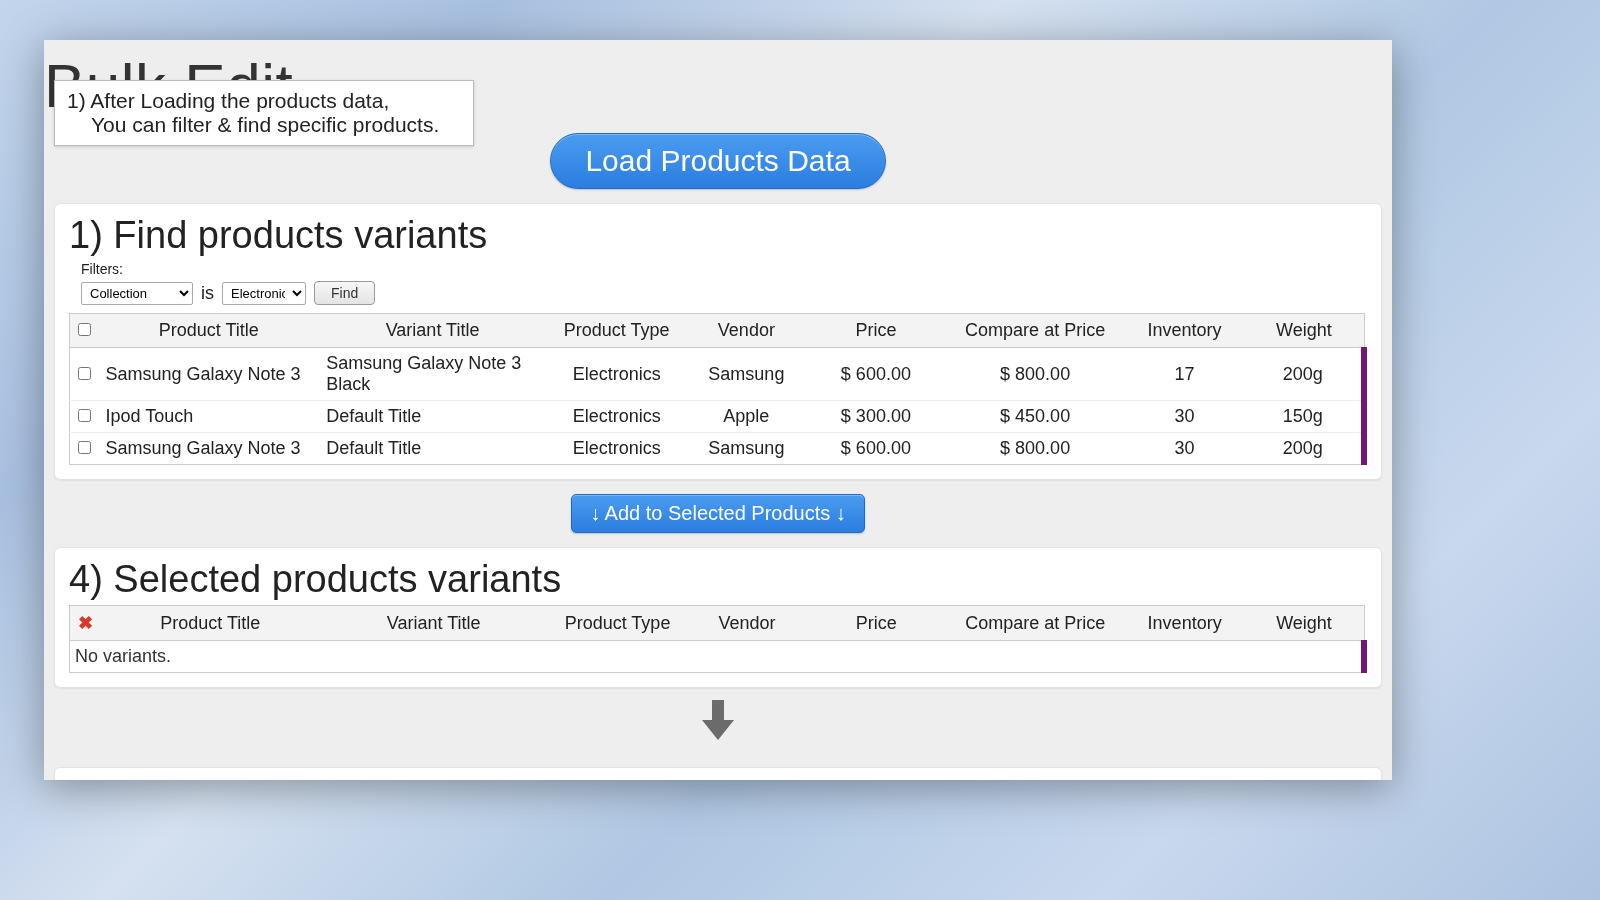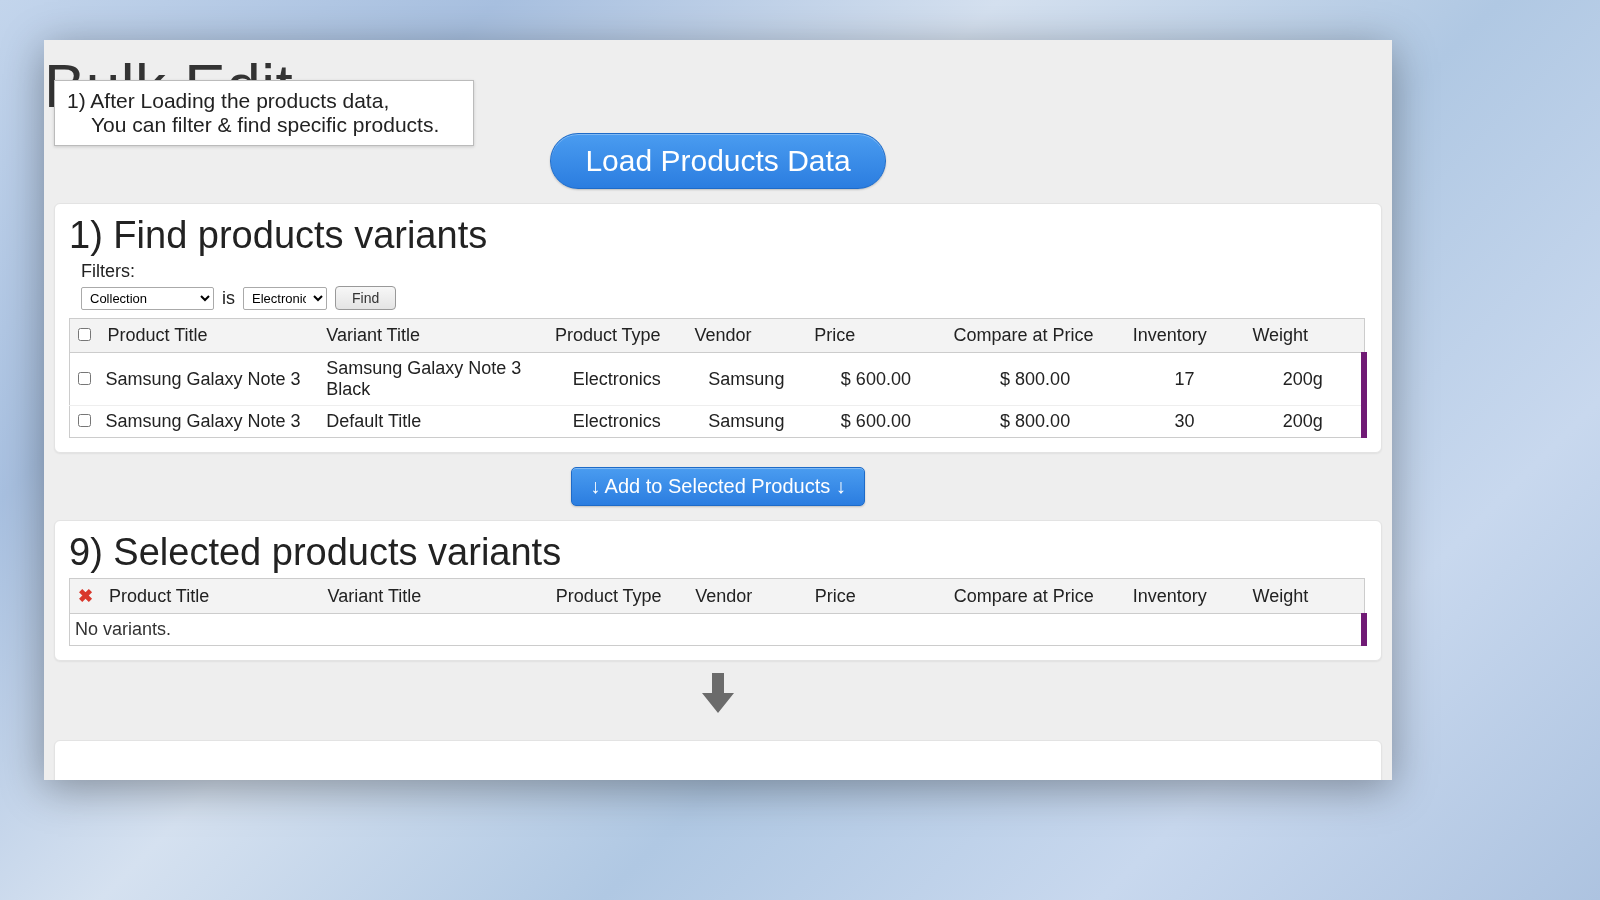--- a/index.html
+++ b/index.html
@@ -66,40 +66,40 @@
     padding: 6px 14px 14px 14px;
     box-shadow: 0 1px 2px rgba(0,0,0,0.06);
   }
   .panel h2 {
     font-size: 38px;
     font-weight: 300;
     color: #222;
     margin: 4px 0 4px 0;
   }
   .filters-label {
-    font-size: 18px;
+    font-size: 14px;
     color: #222;
     margin-left: 12px;
     margin-bottom: 4px;
   }
   .filter-row {
     display: flex;
     align-items: center;
     gap: 8px;
     margin-left: 12px;
     margin-bottom: 8px;
   }
   select {
     font-size: 13px;
     padding: 2px 4px;
     border: 1px solid #aaa;
     background: #fff;
     border-radius: 2px;
   }
-  select.filter-field { width: 133px; }
+  select.filter-field { width: 112px; }
   select.filter-value { width: 84px; }
   .is-text { font-size: 18px; color:#222; font-weight:300; }
   .btn-find {
     font-size: 14px;
     padding: 3px 16px;
     background: linear-gradient(to bottom, #f7f7f7, #e4e4e4);
     border: 1px solid #999;
     border-radius: 4px;
     color: #333;
     cursor: pointer;
@@ -109,21 +109,21 @@
     border-collapse: collapse;
     font-size: 18px;
     color: #222;
   }
   thead th {
     background: #f3f3f3;
     border-top: 1px solid #ccc;
     border-bottom: 1px solid #ccc;
     font-weight: 400;
     padding: 6px 8px;
-    text-align: left;
+    text-align: center;
   }
   thead th:first-child { border-left: 1px solid #ccc; }
   thead th:last-child { border-right: 1px solid #ccc; }
   tbody td {
     padding: 5px 8px;
     text-align: center;
     border-bottom: 1px solid #eee;
   }
   tbody tr:last-child td { border-bottom: 1px solid #ccc; }
   tbody td:first-child { border-left: 1px solid #ccc; }
@@ -216,39 +216,50 @@
           <td class="col-variant">Samsung Galaxy Note 3 Black</td>
           <td>Electronics</td>
           <td>Samsung</td>
           <td>$ 600.00</td>
           <td>$ 800.00</td>
           <td>17</td>
           <td>200g</td>
         </tr>
         <tr>
           <td class="col-check"><input type="checkbox" style=""></td>
+          <td class="col-title">Ipod Touch</td>
+          <td class="col-variant">Default Title</td>
+          <td>Electronics</td>
+          <td>Apple</td>
+          <td>$ 300.00</td>
+          <td>$ 450.00</td>
+          <td>30</td>
+          <td>150g</td>
+        </tr>
+        <tr>
+          <td class="col-check"><input type="checkbox" style=""></td>
           <td class="col-title">Samsung Galaxy Note 3</td>
           <td class="col-variant">Default Title</td>
           <td>Electronics</td>
           <td>Samsung</td>
           <td>$ 600.00</td>
           <td>$ 800.00</td>
           <td>30</td>
           <td>200g</td>
         </tr>
       </tbody>
     </table>
   </div>
 
   <div class="center">
     <button class="btn-primary btn-add">↓  Add to Selected Products  ↓</button>
   </div>
 
   <div class="panel">
-    <h2>9) Selected products variants</h2>
+    <h2>4) Selected products variants</h2>
     <table>
       <colgroup>
         <col style="width:30px">
           <col style="width:220px">
           <col style="width:230px">
           <col style="width:140px">
           <col style="width:120px">
           <col style="width:140px">
           <col style="width:180px">
           <col style="width:120px">

